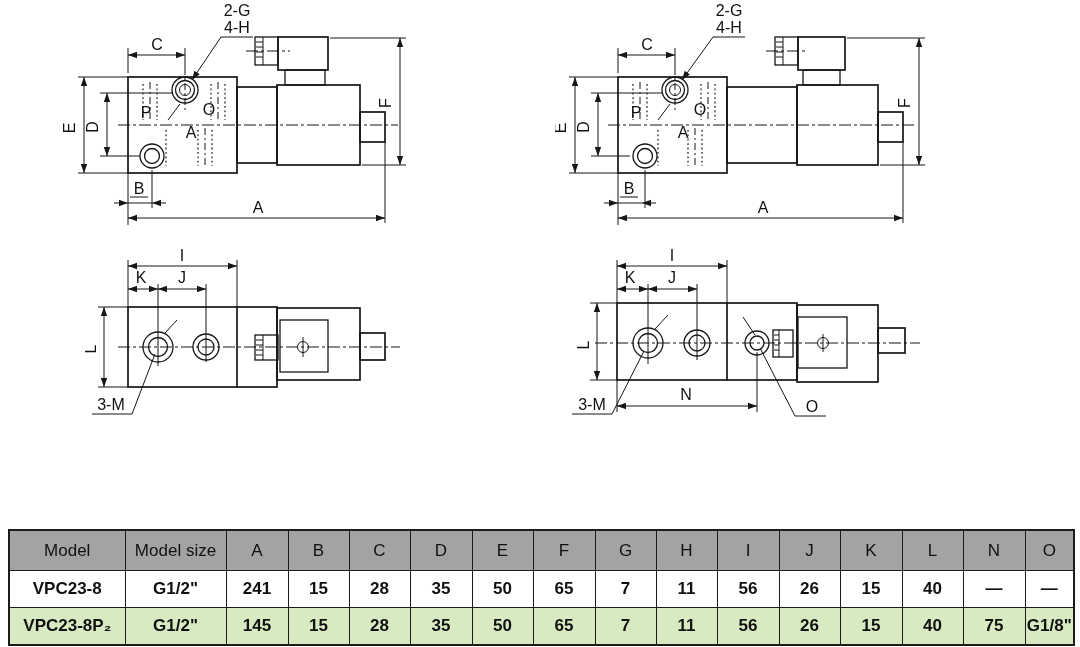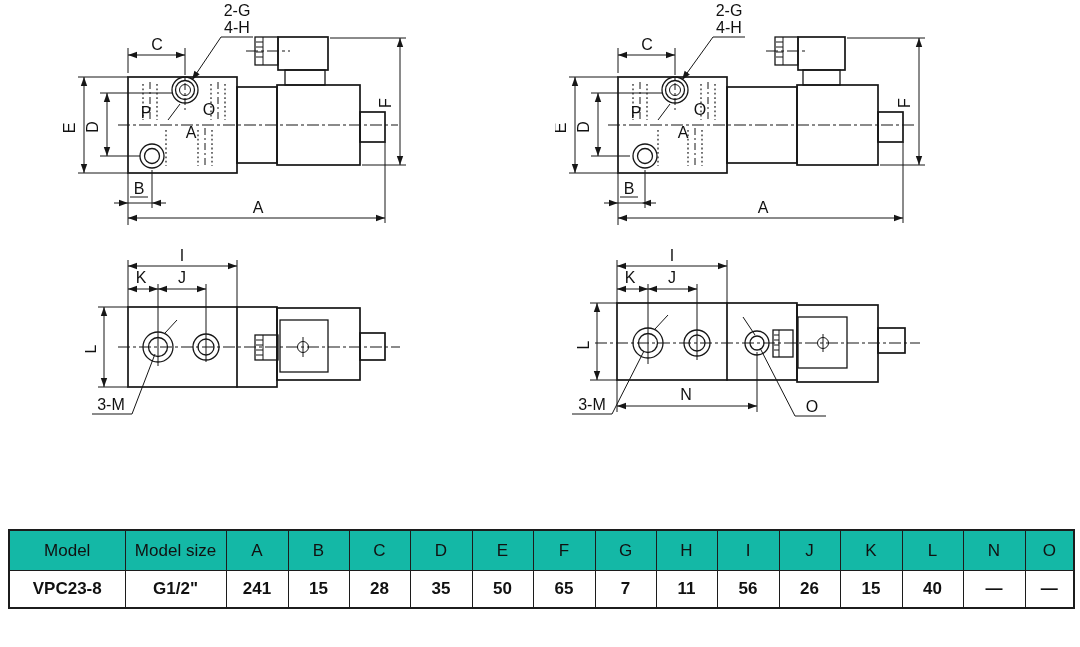--- a/index.html
+++ b/index.html
@@ -16,21 +16,21 @@
   .hid { stroke:#161616; stroke-width:1;   fill:none; stroke-dasharray:7 3 2 3; }
   .dot { stroke:#161616; stroke-width:1.2; fill:none; stroke-dasharray:1.8 2.6; }
   svg text { font-family:"Liberation Sans", sans-serif; font-size:16px; fill:#111; }
   
   .spec-table {
     position:absolute; left:8px; top:529px; width:1064px;
     border-collapse:collapse; table-layout:fixed;
     font-size:17px; color:#111; text-align:center;
   }
   .spec-table th, .spec-table td { border:1px solid #1c1c1c; padding:0; overflow:hidden;font-weight:bold; }
-  .spec-table th { height:39px; font-weight:normal; background:#14b8a6; }
+  .spec-table th { height:39px; font-weight:normal; background:#a3a3a3; }
   .spec-table td { height:36px; background:#ffffff; }
   .spec-table tr.alt td { background:#d8eac1; }
   .spec-table { border:2px solid #1c1c1c; }
 </style>
 </head>
 <body>
 
 <div class="canvas">
 
   <svg class="drw" style="left:55px;top:0" width="375" height="235" viewBox="55 0 375 235">
@@ -426,16 +426,34 @@
       <td>65</td>
       <td>7</td>
       <td>11</td>
       <td>56</td>
       <td>26</td>
       <td>15</td>
       <td>40</td>
       <td>—</td>
       <td>—</td>
     </tr>
+    <tr class="alt">
+      <td>VPC23-8P₂</td>
+      <td>G1/2"</td>
+      <td>145</td>
+      <td>15</td>
+      <td>28</td>
+      <td>35</td>
+      <td>50</td>
+      <td>65</td>
+      <td>7</td>
+      <td>11</td>
+      <td>56</td>
+      <td>26</td>
+      <td>15</td>
+      <td>40</td>
+      <td>75</td>
+      <td>G1/8"</td>
+    </tr>
   </tbody>
     </table>
 
 </div>
 
 </body></html>

